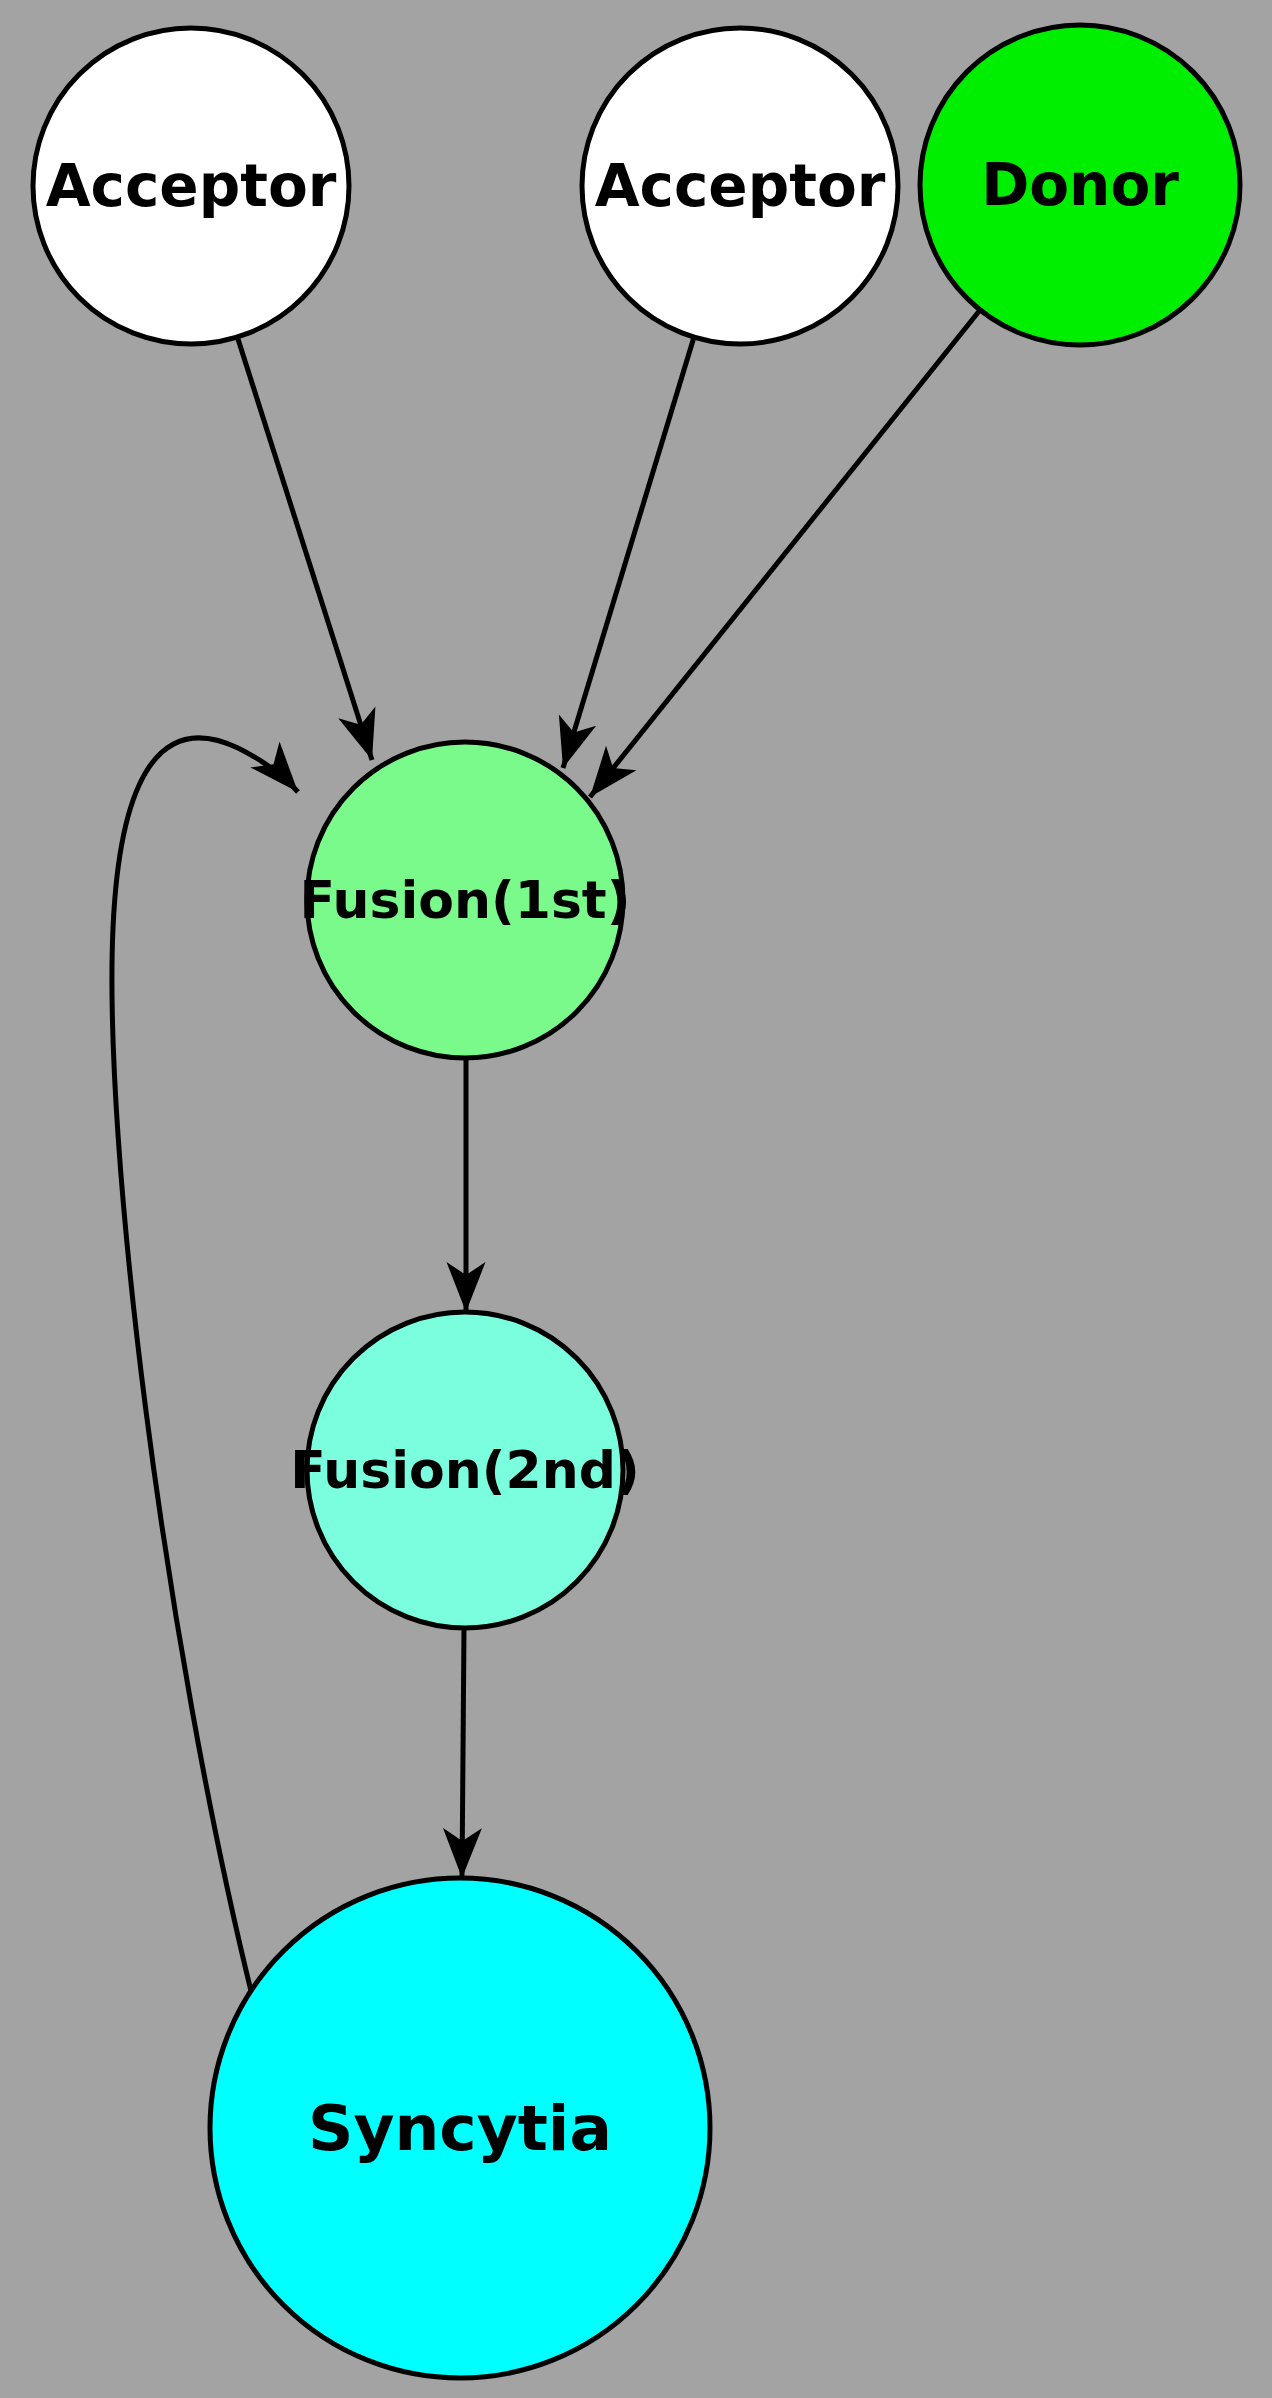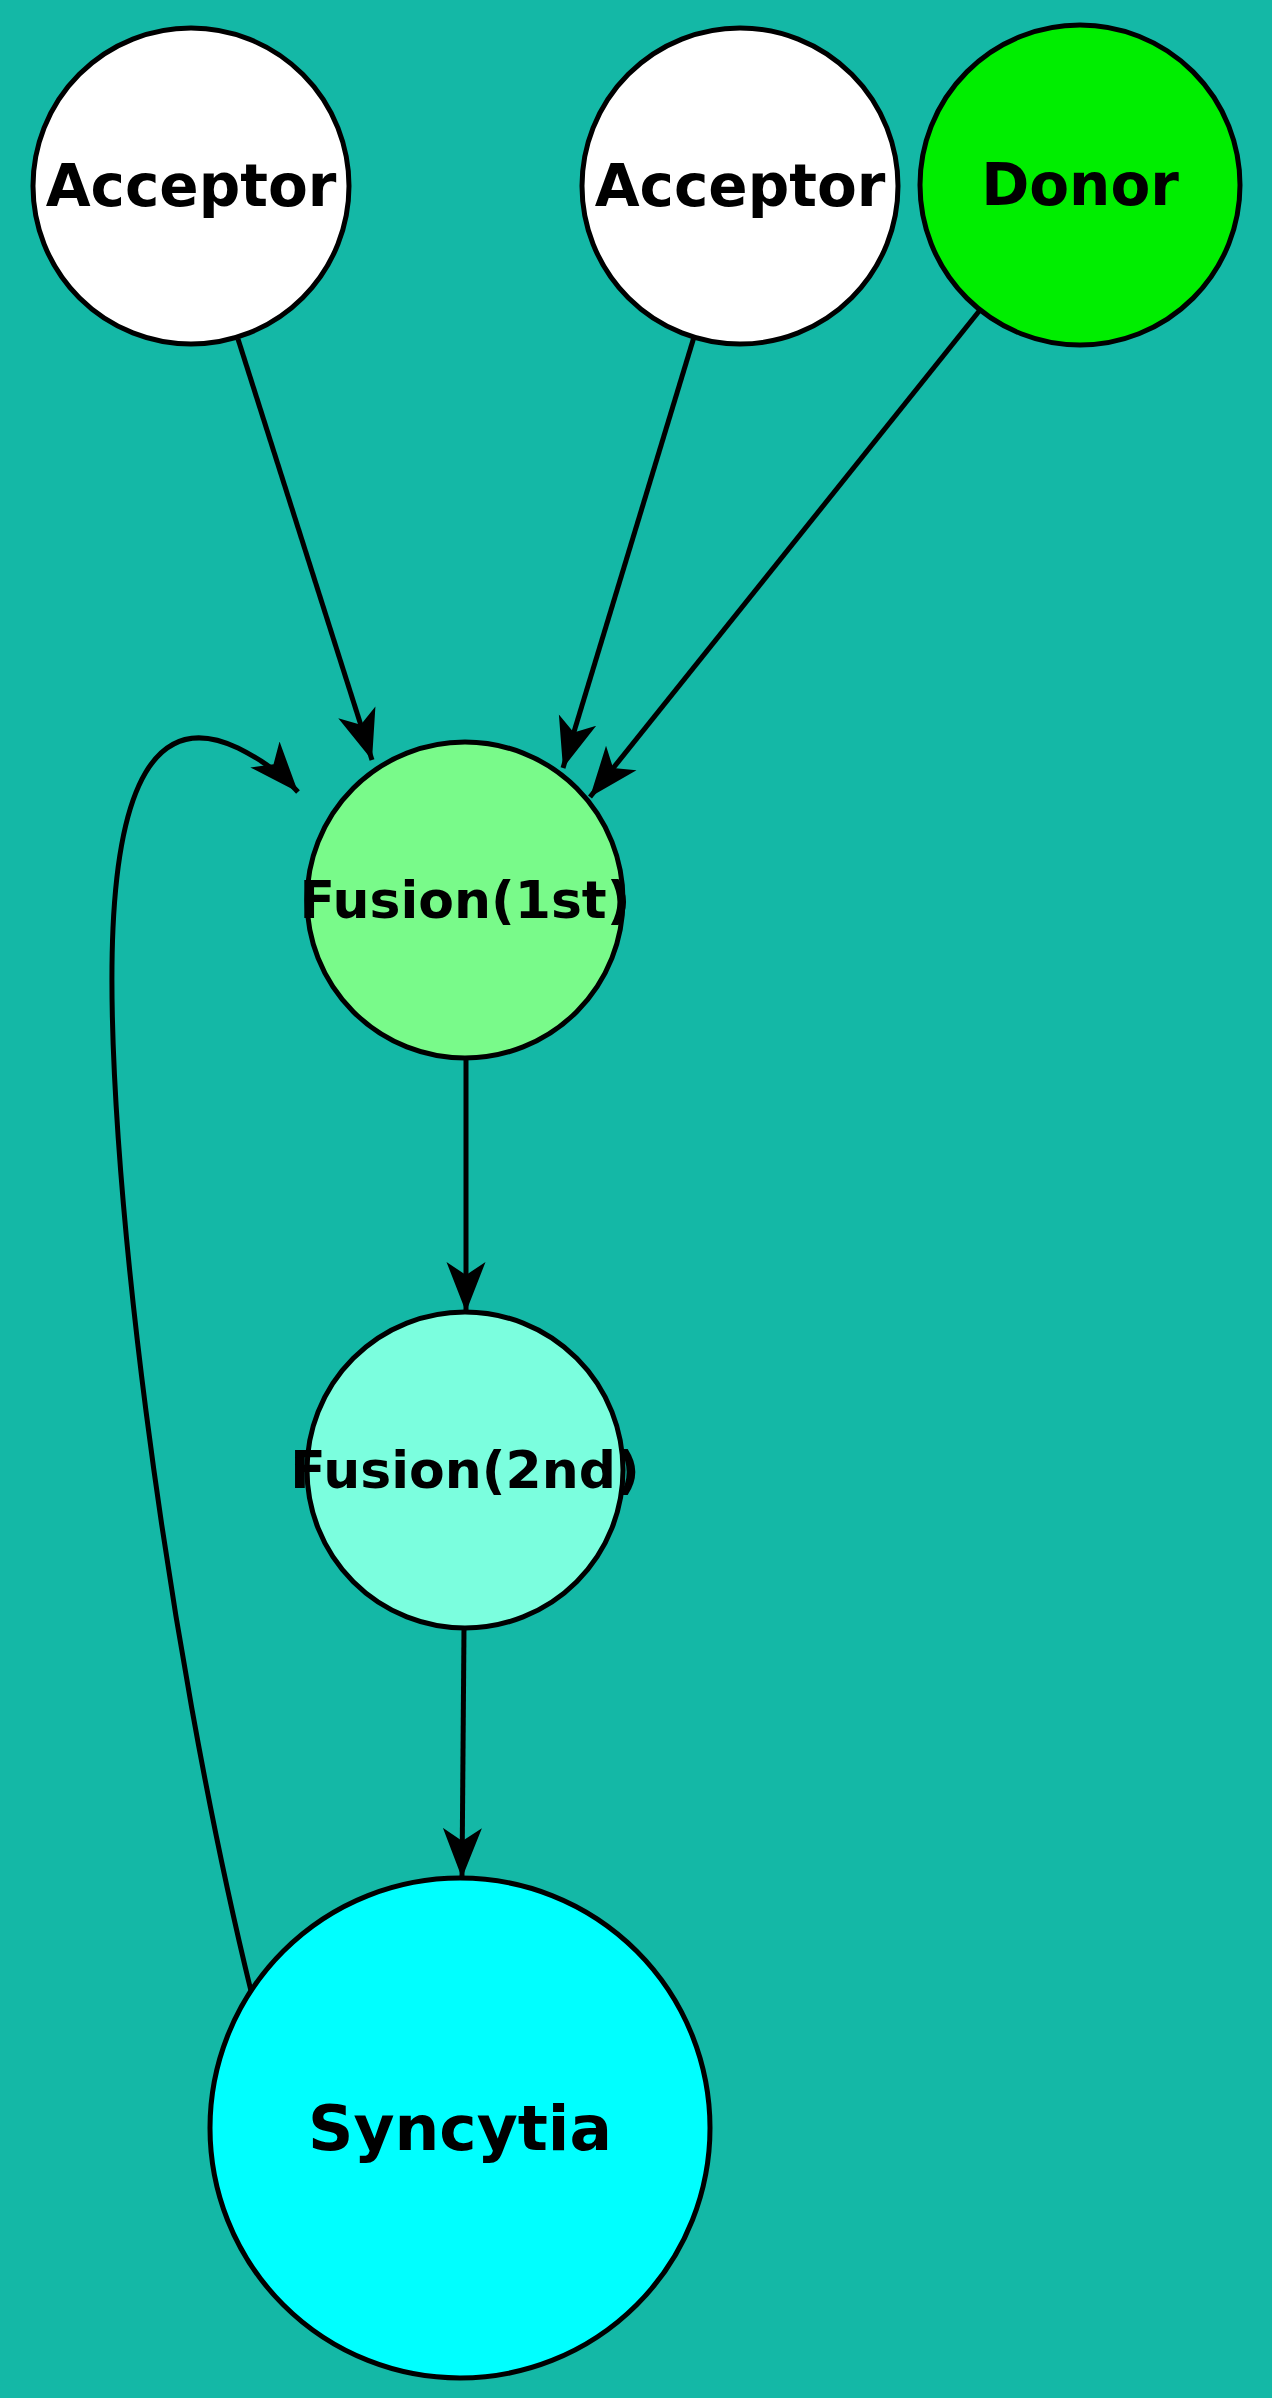--- a/index.html
+++ b/index.html
@@ -3,21 +3,21 @@
 <meta charset="utf-8">
 <style>
   html, body {
     margin: 0;
     padding: 0;
     background: #ffffff;
   }
   .page {
     width: 1272px;
     height: 2398px;
-    background: #14b8a6;
+    background: #a3a3a3;
     position: relative;
     overflow: hidden;
   }
   svg {
     display: block;
   }
   .node-circle {
     stroke: #000000;
     stroke-width: 5px;
   }

